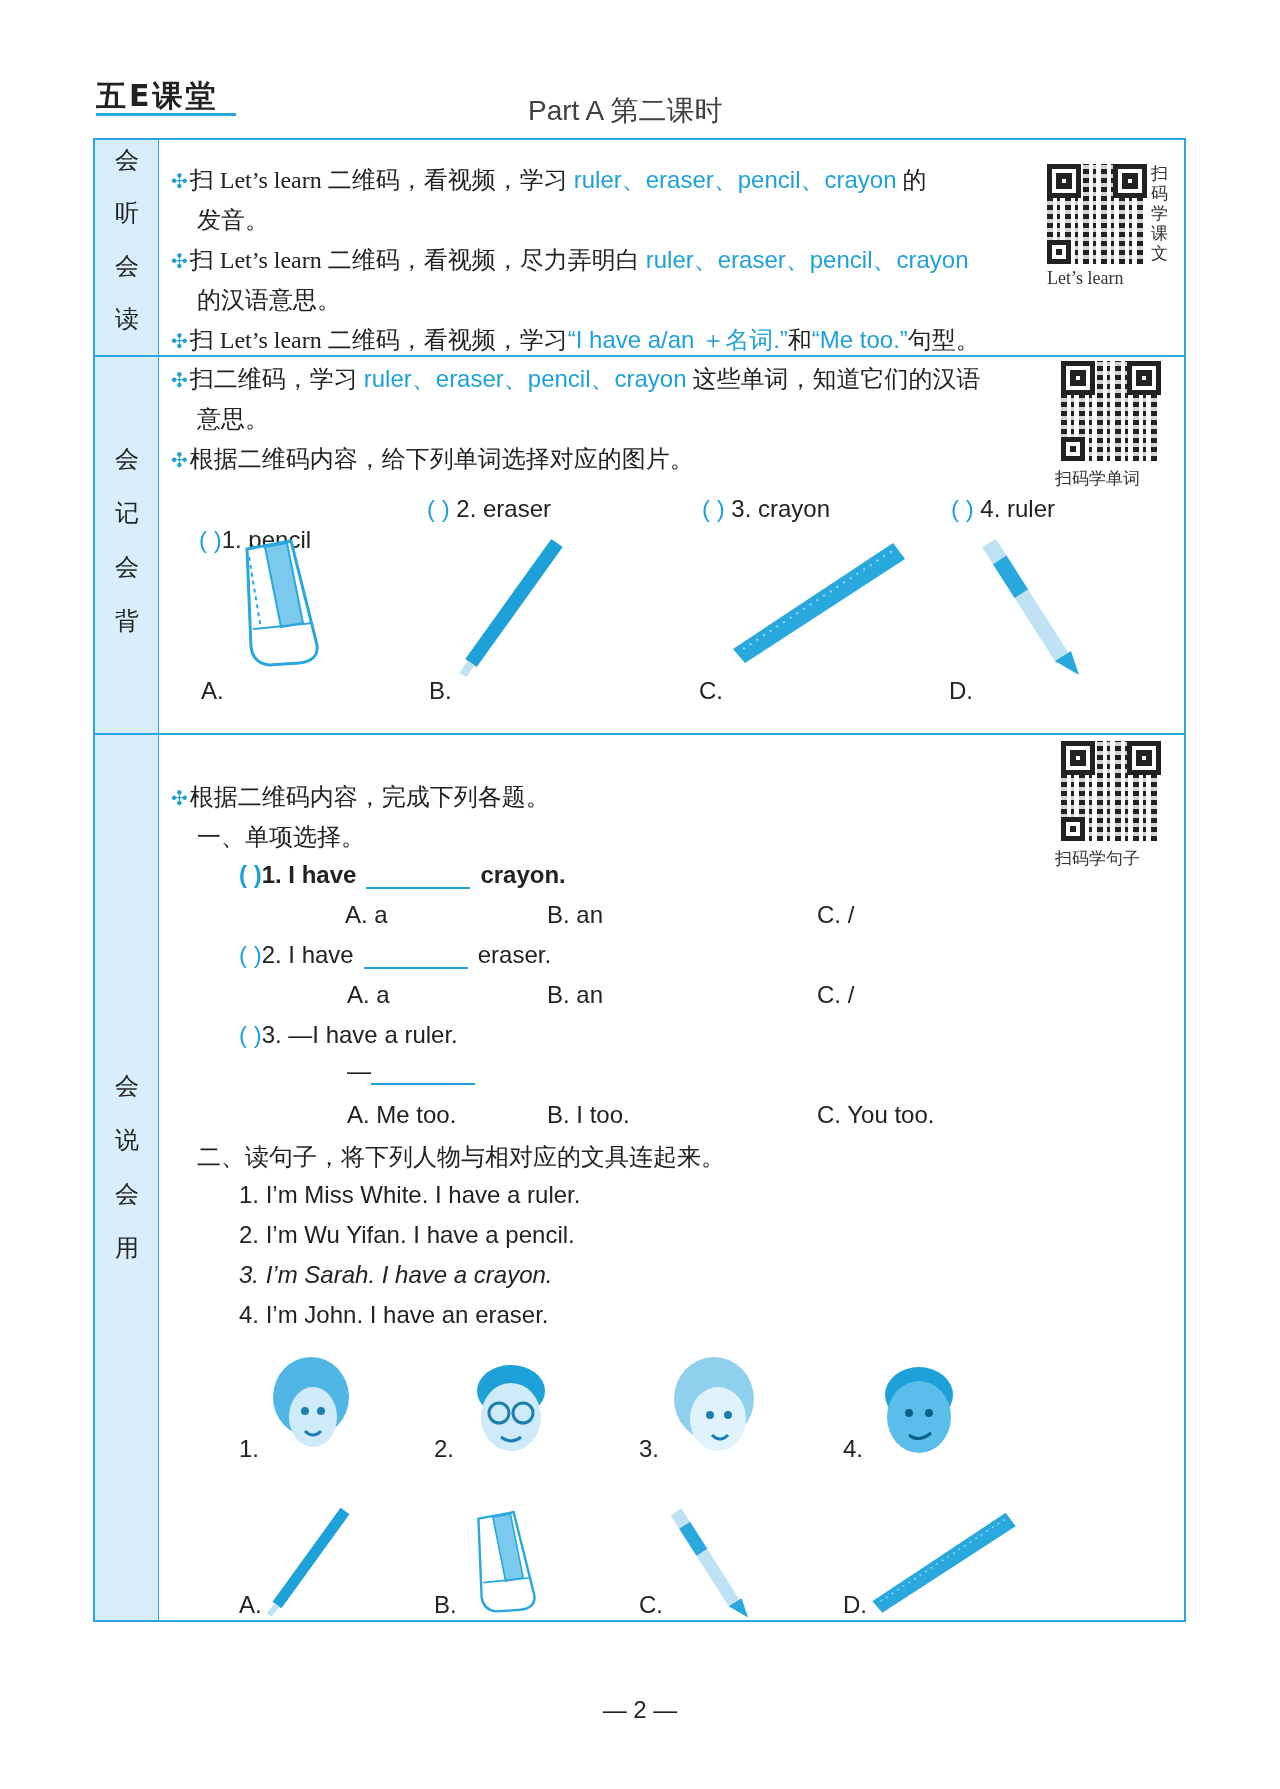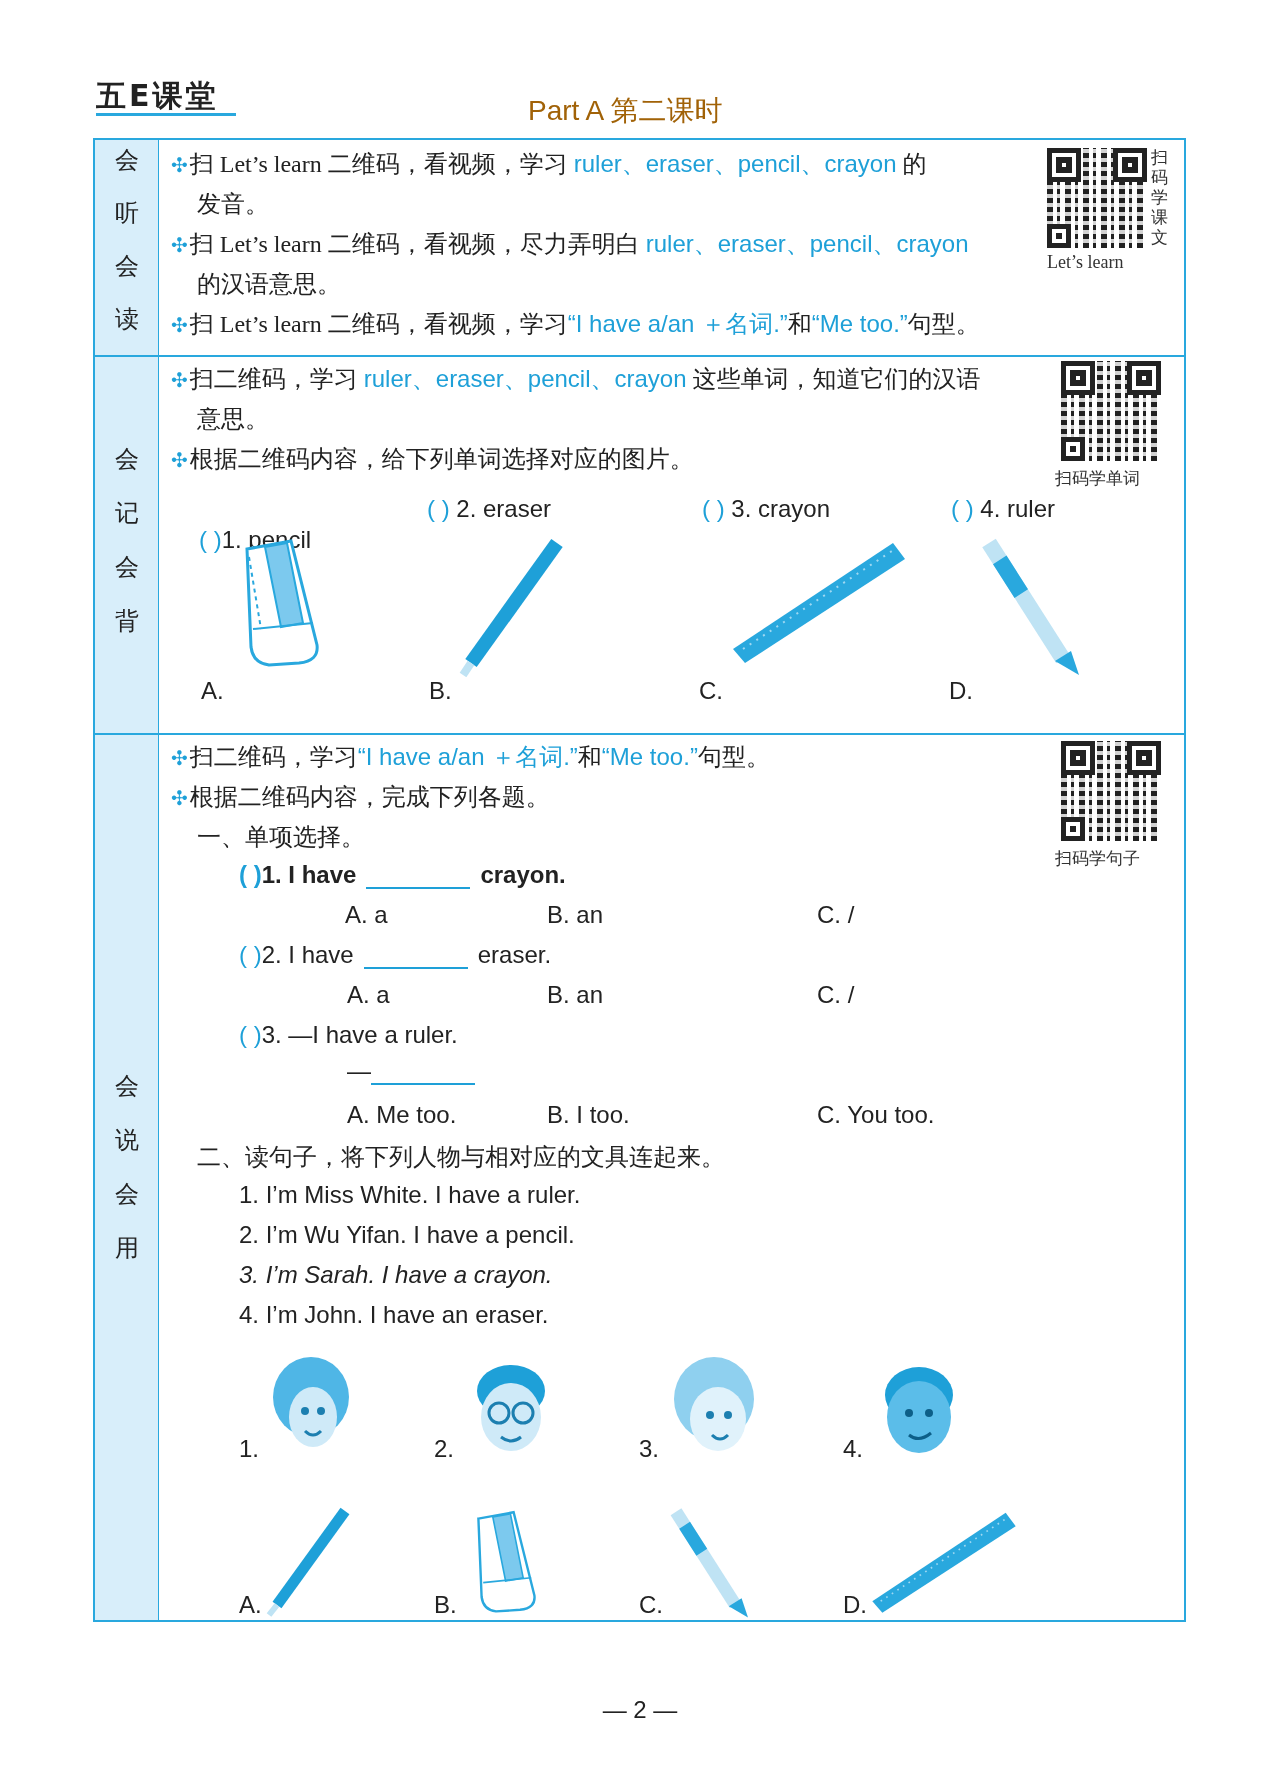--- a/index.html
+++ b/index.html
@@ -1,21 +1,21 @@
 <!DOCTYPE html>
 <html><head>
 <meta charset="utf-8">
 <style>
   * { box-sizing: border-box; margin: 0; padding: 0; }
   html, body { width: 1280px; height: 1789px; background: #ffffff; }
   body { position: relative; font-family: "DejaVu Sans", "Liberation Sans", sans-serif; color: #222; overflow: hidden; }
 
   .brand { position: absolute; left: 96px; top: 76px; font-size: 30px; font-weight: bold; letter-spacing: 3px; color: #222; }
   .brand-underline { position: absolute; left: 96px; top: 113px; width: 140px; height: 3px; background: #29a8de; }
-  .lesson-title { position: absolute; left: 528px; top: 92px; font-size: 28px; color: #a16207; font-family: "Liberation Sans", sans-serif; }
+  .lesson-title { position: absolute; left: 528px; top: 92px; font-size: 28px; color: #404040; font-family: "Liberation Sans", sans-serif; }
 
   .frame { position: absolute; left: 93px; top: 138px; width: 1093px; height: 1484px; border: 2px solid #29a8de; }
   .side-col { position: absolute; left: 0; top: 0; width: 64px; height: 100%; background: #d8eefa; border-right: 1px solid #29a8de; }
   .divider { position: absolute; left: 0; width: 100%; height: 2px; background: #29a8de; }
 
   .side-label { position: absolute; left: 0; width: 64px; text-align: center; font-size: 24px; color: #222; line-height: 53px; }
 
   .section { position: absolute; left: 64px; right: 0; }
   .line { position: absolute; font-size: 24px; white-space: nowrap; color: #222; font-family: "Liberation Serif", "DejaVu Serif", serif; }
   .en { font-family: "Liberation Sans", "DejaVu Sans", sans-serif; }
@@ -67,21 +67,21 @@
     <div class="side-label" style="top:455px">背</div>
   </div>
 
   <div>
     <div class="side-label" style="top:920px">会</div>
     <div class="side-label" style="top:974px">说</div>
     <div class="side-label" style="top:1028px">会</div>
     <div class="side-label" style="top:1082px">用</div>
   </div>
 
-  <div class="section" style="top:0; height:215px;">
+  <div class="section" style="top:16px; height:215px;">
     <div class="line" style="left:12px; top:8px;">
       <span class="bullet">✣</span><span>扫 Let’s learn 二维码，看视频，学习 </span><span class="en blue">ruler、eraser、pencil、crayon</span><span> 的</span>
     </div>
     <div class="line" style="left:38px; top:48px;">发音。</div>
     <div class="line" style="left:12px; top:88px;">
       <span class="bullet">✣</span><span>扫 Let’s learn 二维码，看视频，尽力弄明白 </span><span class="en blue">ruler、eraser、pencil、crayon</span>
     </div>
     <div class="line" style="left:38px; top:128px;">的汉语意思。</div>
     <div class="line" style="left:12px; top:168px;">
       <span class="bullet">✣</span><span>扫 Let’s learn 二维码，看视频，学习</span><span class="en blue">“I have a/an ＋名词.”</span><span>和</span><span class="en blue">“Me too.”</span><span>句型。</span>
@@ -136,23 +136,20 @@
     </svg>
     <div class="pic-label" style="left:790px; top:320px;">D.</div>
     <svg class="pic" style="left:820px; top:180px;" width="110" height="140" viewBox="0 0 110 140">
       <line x1="10" y1="6" x2="84" y2="122" stroke="#bfe3f4" stroke-width="16"></line>
       <line x1="10" y1="6" x2="84" y2="122" stroke="#29a8de" stroke-width="16" stroke-dasharray="0 20 40 200"></line>
       <polygon points="76,124 92,114 100,138" fill="#29a8de"></polygon>
     </svg>
   </div>
 
   <div class="section" style="top:595px; height:889px;">
-    <div class="line" style="left:12px; top:6px;">
-      <span class="bullet">✣</span><span>扫二维码，学习</span><span class="en blue">“I have a/an ＋名词.”</span><span>和</span><span class="en blue">“Me too.”</span><span>句型。</span>
-    </div>
     <div class="line" style="left:12px; top:46px;">
       <span class="bullet">✣</span><span>根据二维码内容，完成下列各题。</span>
     </div>
     <div class="qr" style="left:902px; top:6px;">
         <span class="corner"></span>
       </div>
     <div class="qr-caption" style="left:896px; top:112px;">扫码学句子</div>
 
     <div class="line" style="left:38px; top:86px;">一、单项选择。</div>
 

